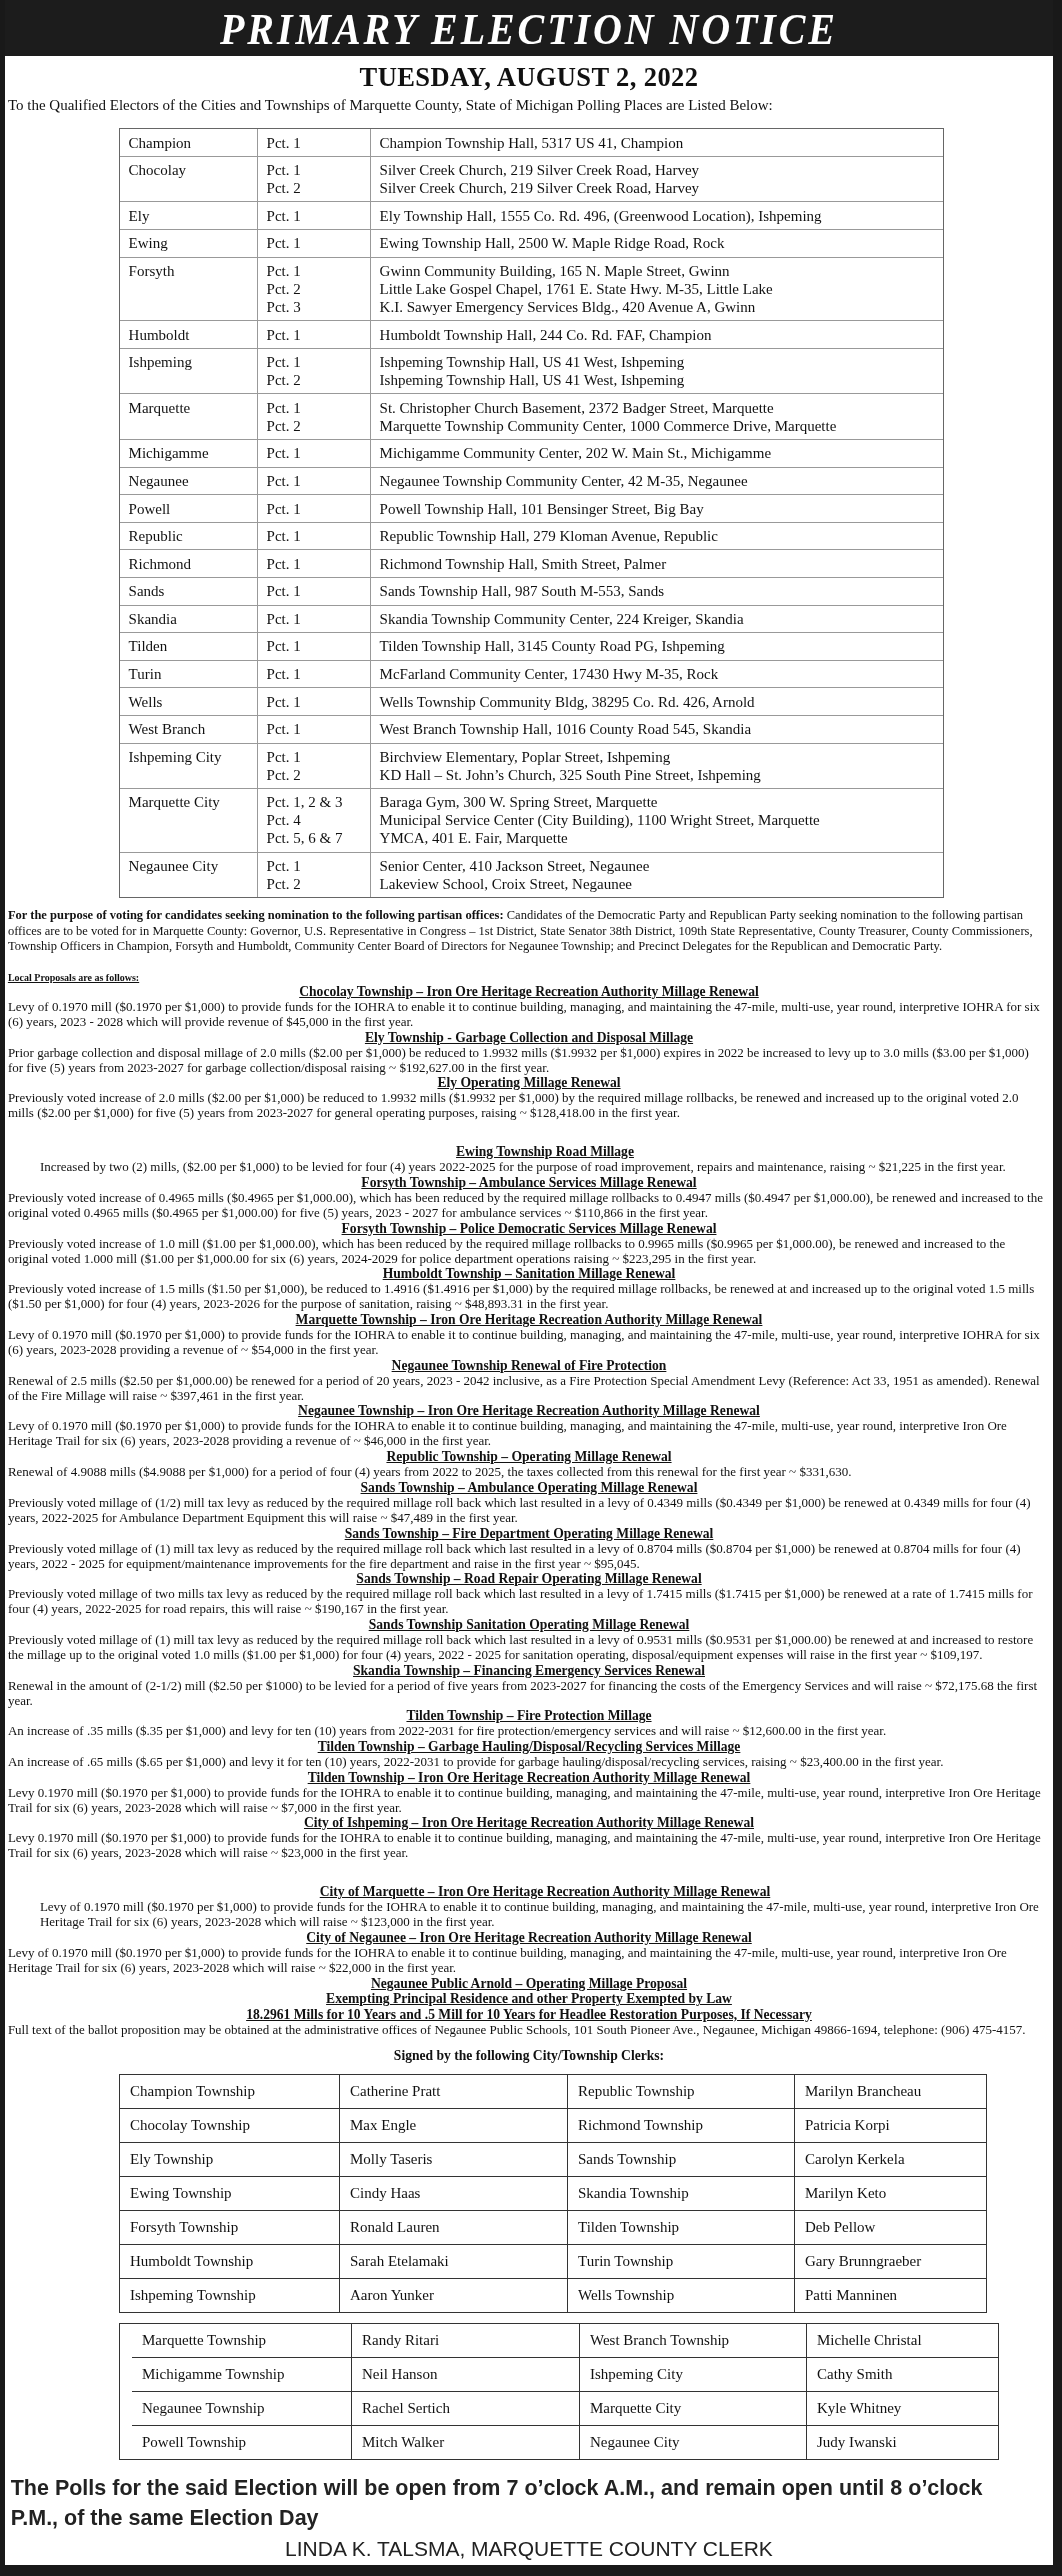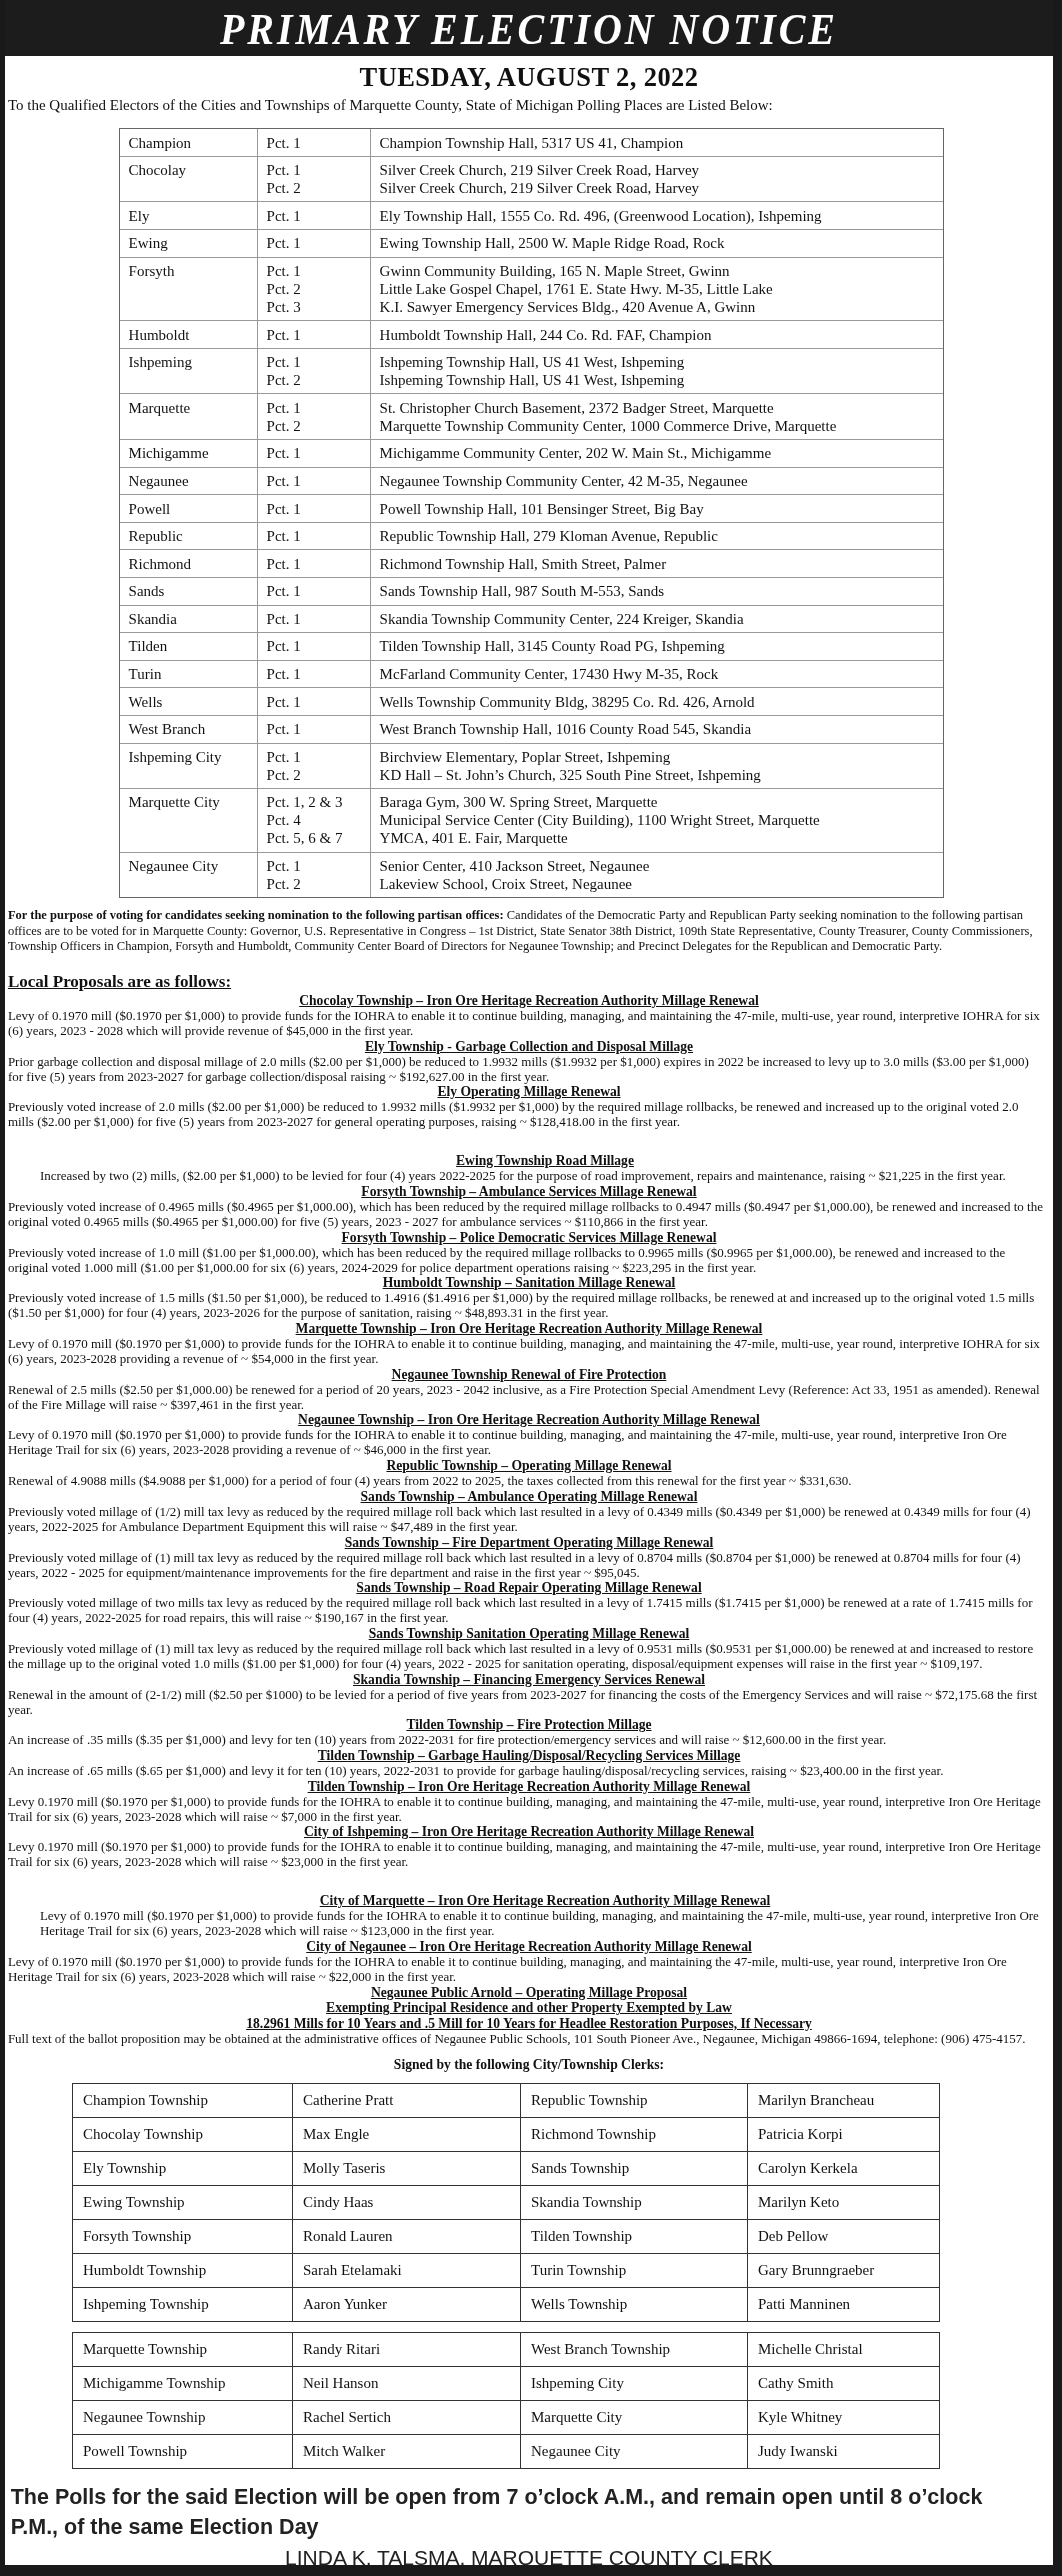--- a/index.html
+++ b/index.html
@@ -11,28 +11,28 @@
   .band .title{color:#fff;font-weight:bold;font-size:40px;letter-spacing:2.9px;white-space:nowrap;
     transform:scaleY(1.12);}
   .date{text-align:center;font-weight:bold;font-size:26.5px;margin-top:5.7px;letter-spacing:0.4px;}
   .intro{font-size:15px;margin:4.3px 10px 0 2.9px;}
   .ptable{margin:14.3px 0 0 114px;width:823px;border:0.7px solid #666;}
   .prow{display:grid;grid-template-columns:137px 113px 1fr;border-top:0.7px solid #999;}
   .prow:first-child{border-top:none;}
   .prow>div{padding:4.3px 0 4.3px 8.6px;font-size:15px;line-height:18px;border-left:0.7px solid #999;}
   .prow>div:first-child{border-left:none;}
   .partisan{font-size:12.5px;line-height:15.4px;margin:10px 10px 0 2.9px;}
-  .local{font-size:17px;font-weight:bold;text-decoration:underline;margin:17px 0 1.4px 2.9px;}
+  .local{font-size:10px;font-weight:bold;text-decoration:underline;margin:17px 0 1.4px 2.9px;}
   .ph{font-size:13.6px;line-height:15px;font-weight:bold;text-decoration:underline;text-align:center;margin-top:0.7px;}
   .pp{font-size:13px;line-height:15px;margin:0 10px 0 2.9px;}
   .gap{margin-top:24px;padding-left:32px;}
   .signed{text-align:center;font-weight:bold;font-size:13.6px;margin-top:11.4px;}
-  .ctable{margin-left:67px;width:866px;border:0.7px solid #333;}
+  .ctable{margin-left:114px;width:866px;border:0.7px solid #333;}
   .ct1{margin-top:10px;}
-  .ct2{margin-top:10px;}
+  .ct2{margin-top:10px;padding-left:12px;}
   .crow{display:grid;grid-template-columns:219px 228px 227px 1fr;border-top:0.7px solid #333;height:33px;}
   .crow:first-child{border-top:none;}
   .crow>div{border-left:0.7px solid #333;display:flex;align-items:center;padding-left:10px;font-size:15px;}
   .crow>div:first-child{border-left:none;}
   .polls{font-family:"Liberation Sans",sans-serif;font-weight:bold;font-size:21.5px;line-height:30px;
     margin:13px 18.6px 0 5.7px;color:#222;}
   .clerkline{font-family:"Liberation Sans",sans-serif;font-size:21px;text-align:center;margin-top:3.6px;color:#222;}
 </style>
 </head>
 <body>

